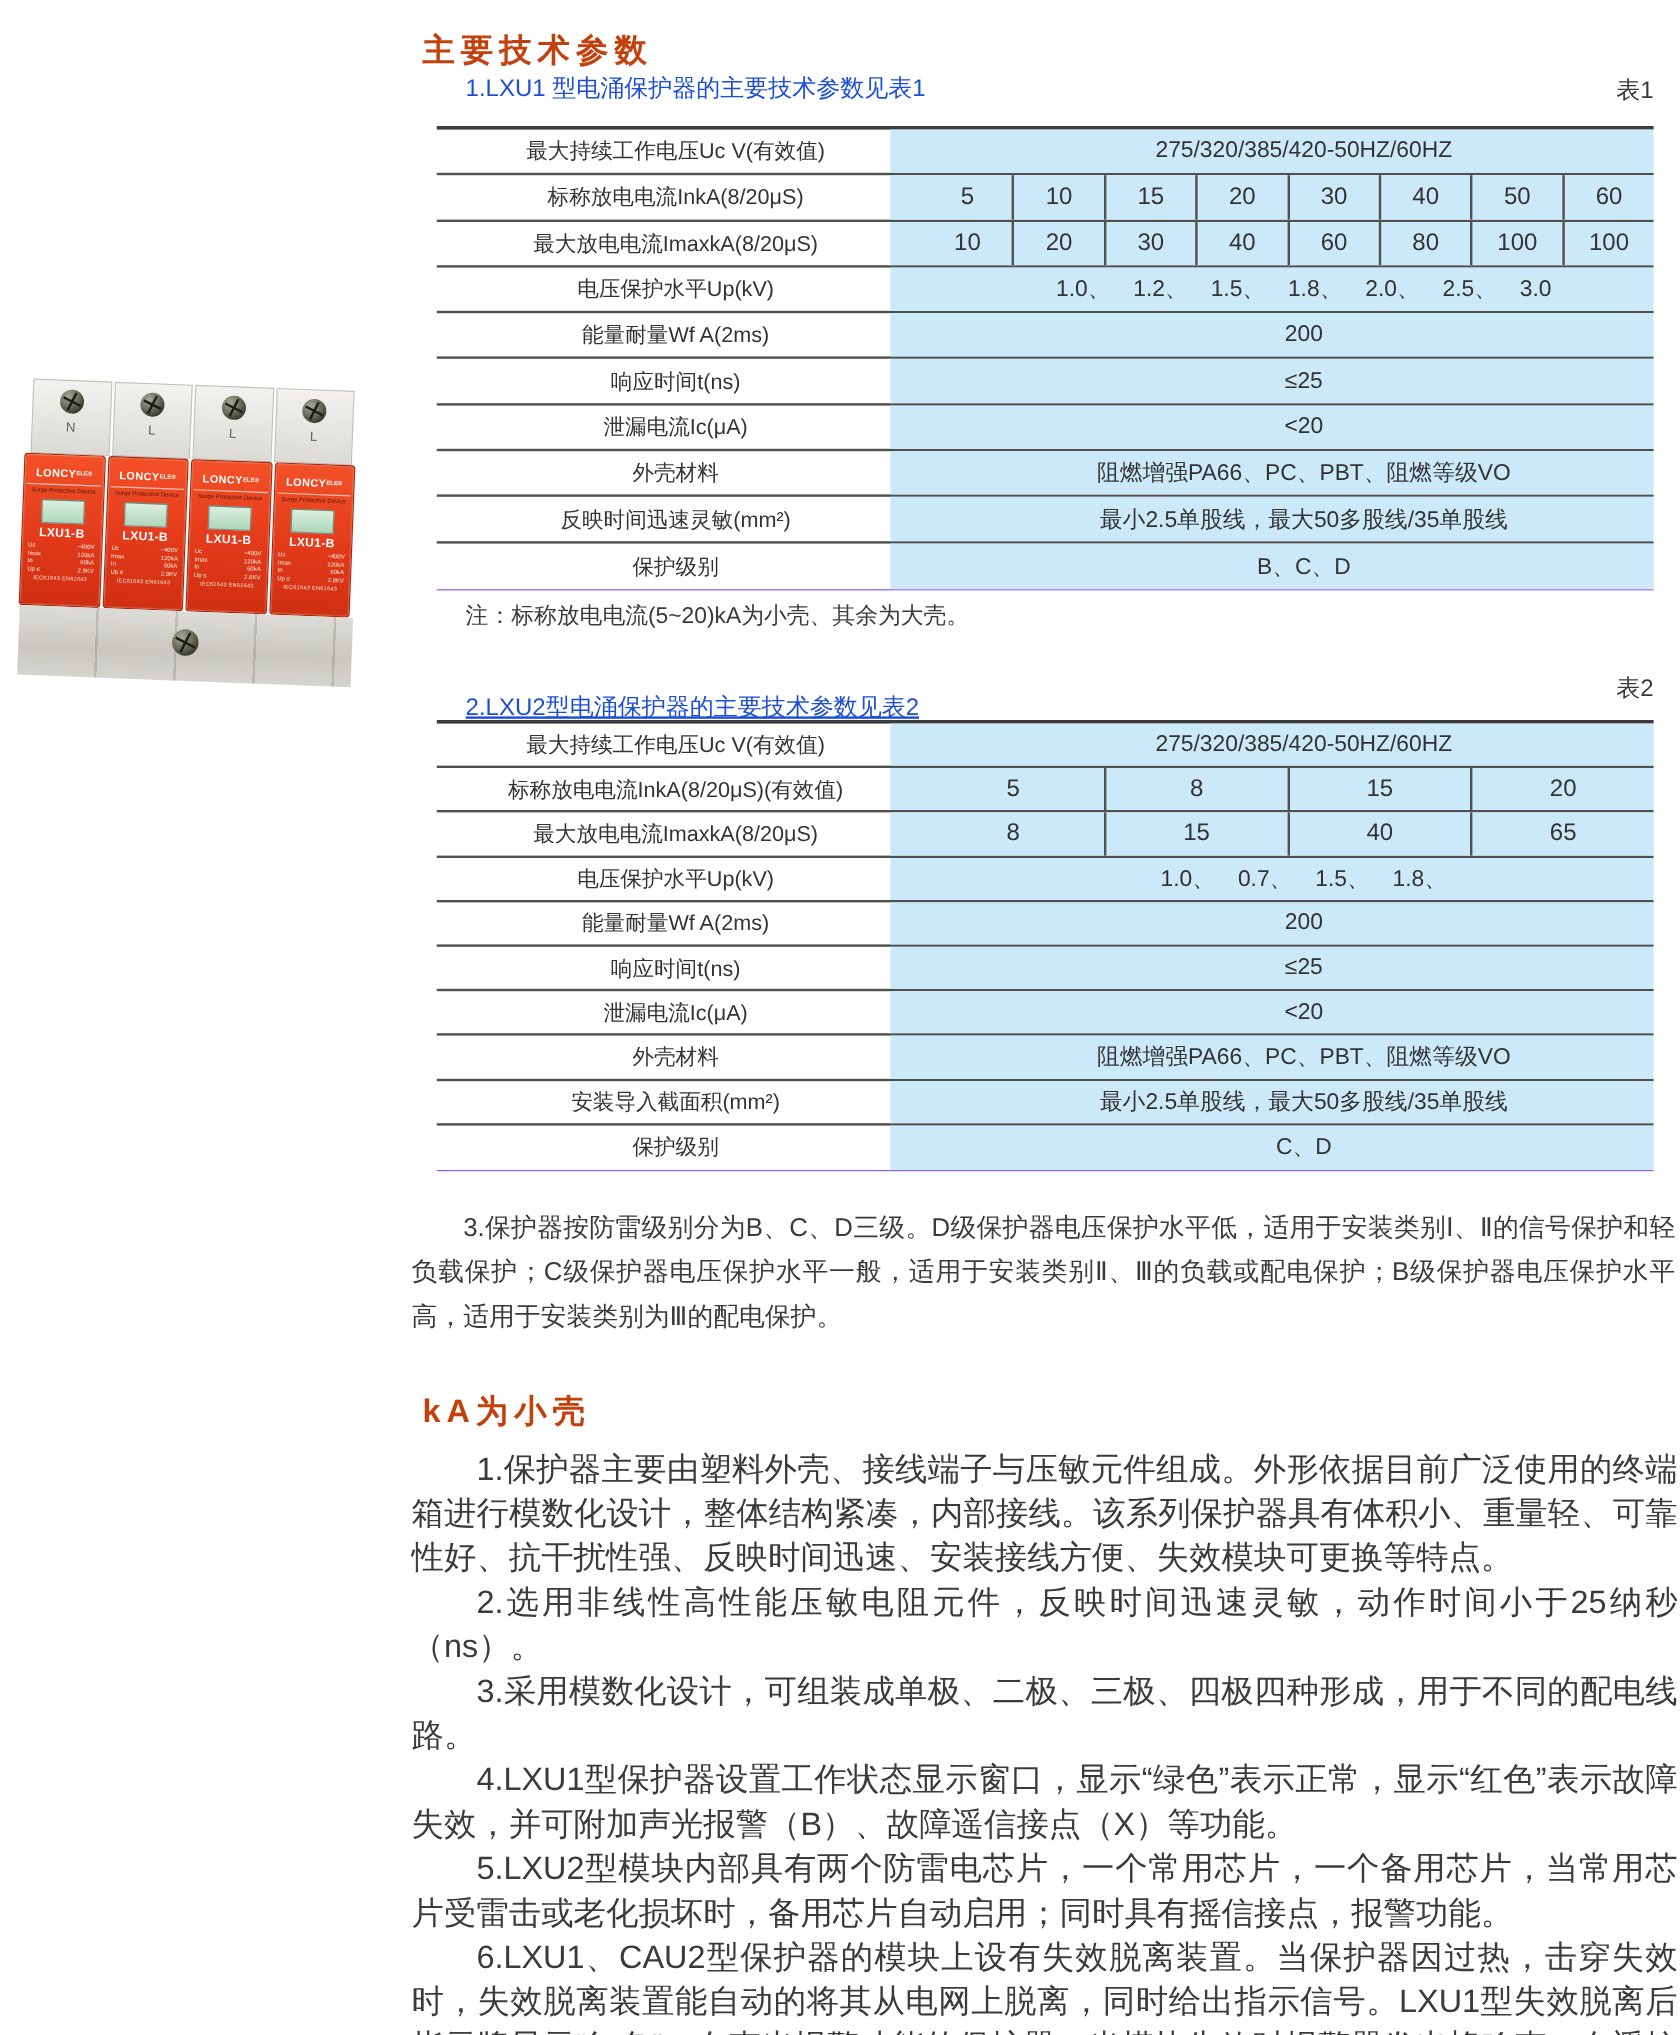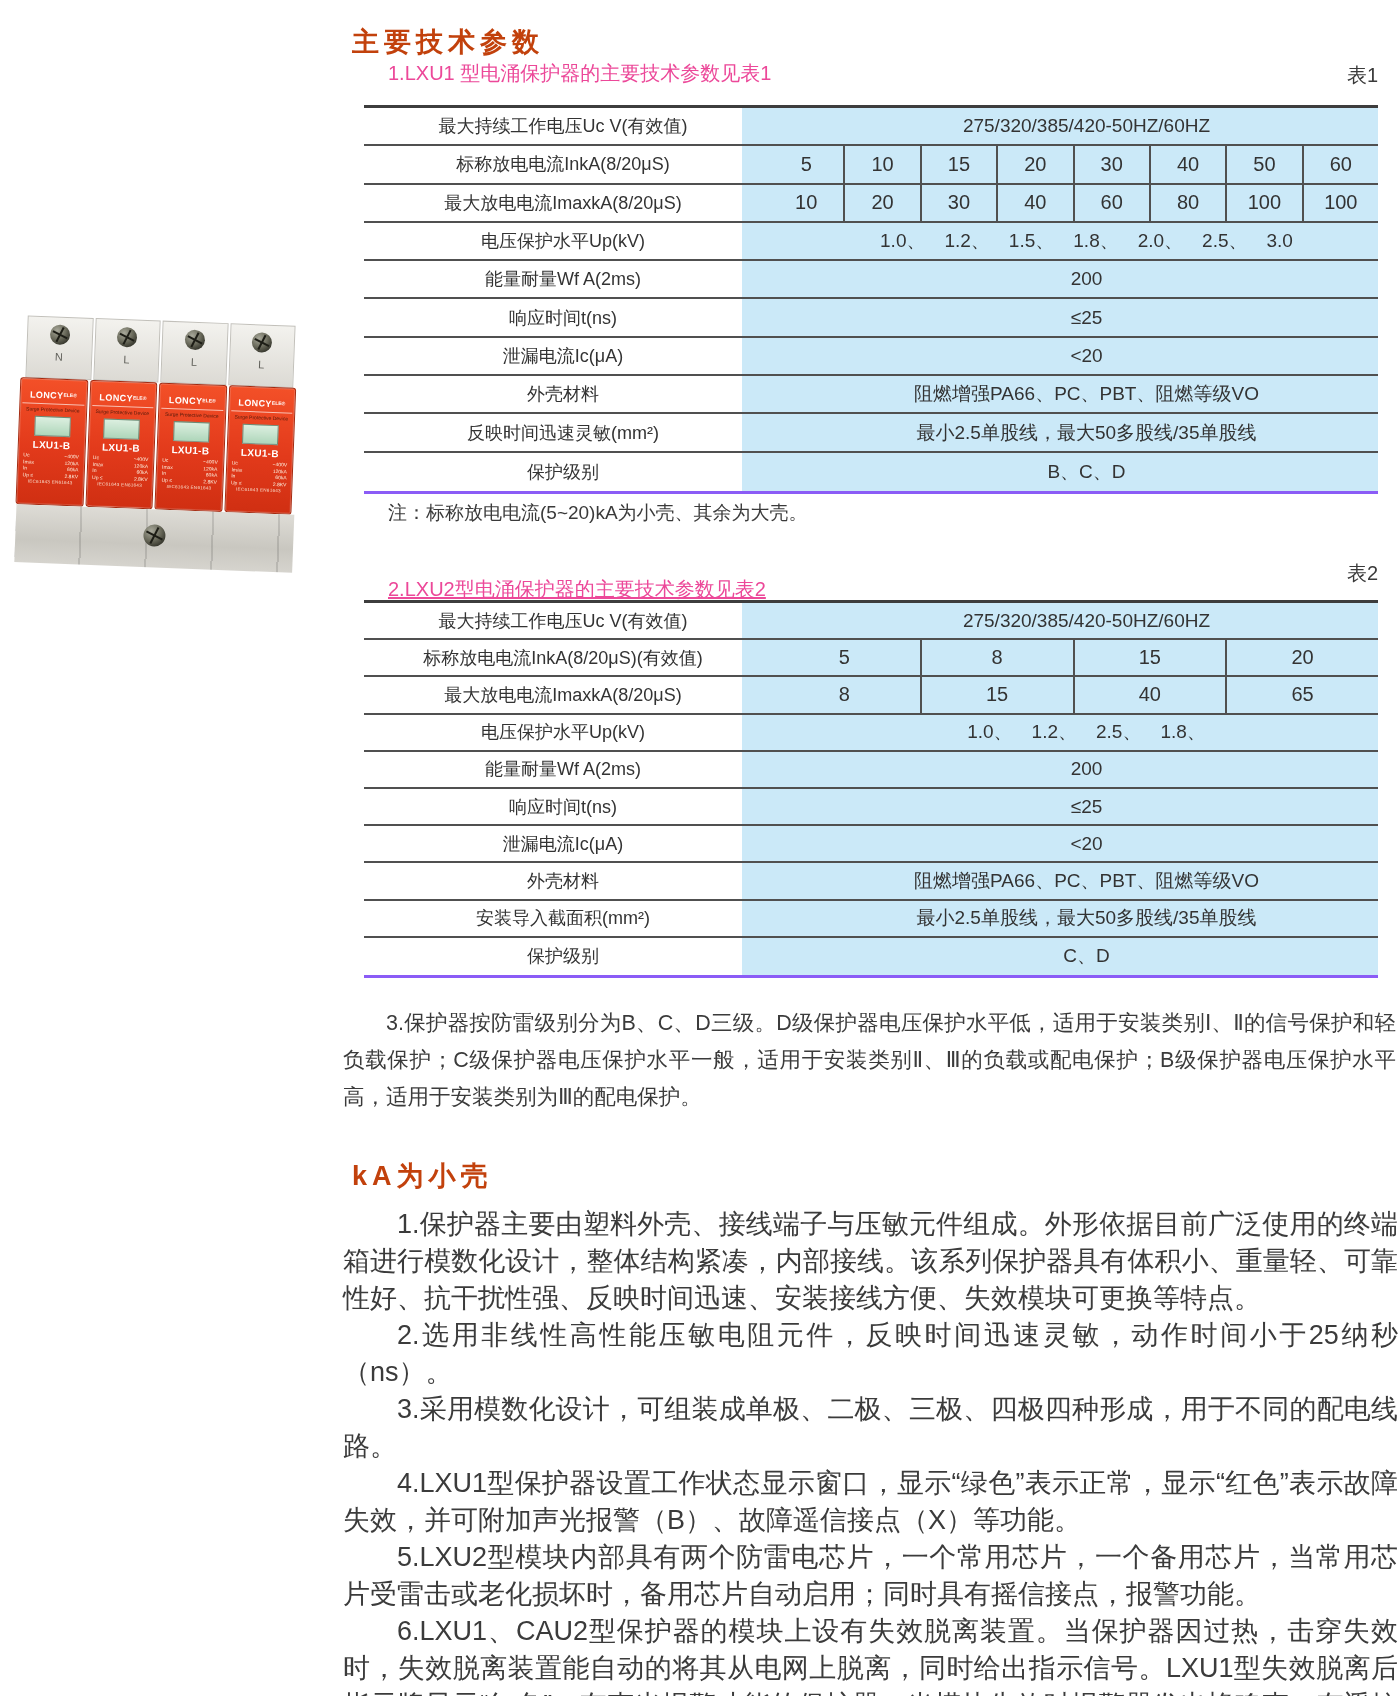--- a/index.html
+++ b/index.html
@@ -7,30 +7,30 @@
   body { font-family:"Liberation Sans","DejaVu Sans",sans-serif; }
   .page { position:relative; width:1400px; height:1696px; background:#fff; overflow:hidden; }
 
   
   .sec-title { position:absolute; left:352px; font-size:27px; font-weight:bold;
                color:#c2410c; letter-spacing:5px; }
   #t-main { top:24px; }
   #t-structure { top:1158px; }
 
   
-  .t-head { position:absolute; left:388px; font-size:20px; color:#ec4899; }
+  .t-head { position:absolute; left:388px; font-size:20px; color:#1d4ed8; }
   .t1-head { top:60px; }
   .t2-head { top:576px;text-decoration:underline; }
   .t-cap  { position:absolute; right:22px; font-size:20px; color:#3a3a3a; }
   .t1-cap { top:62px; }
   .t2-cap { top:560px; }
 
   
   .tbl { position:absolute; left:364px; width:1014px;
-         border-top:3px solid #3d3d3d; border-bottom:3px solid #8b5cf6; }
+         border-top:3px solid #3d3d3d; border-bottom:1px solid #8b5cf6; }
   .t1 { top:105px; }
   .t2 { top:600px; }
   .t-row { display:flex; align-items:stretch; border-bottom:2px solid #505050; }
   .t-row:last-child { border-bottom:0; }
   .t1 .t-row { height:38.3px; }
   .t2 .t-row { height:37.2px; }
   .t-label { width:378px; display:flex; align-items:center; justify-content:center;
              font-size:18px; color:#333; white-space:nowrap; padding-left:20px; }
   .t-vals { flex:1; background:#cbe9f8; display:flex;padding-left:27px; }
   .t-merged { flex:1; display:flex; align-items:center; justify-content:center;
@@ -195,21 +195,21 @@
         <div class="t-vals">
           <div class="t-cell">8</div>
           <div class="t-cell">15</div>
           <div class="t-cell">40</div>
           <div class="t-cell">65</div>
         </div>
       </div>
       <div class="t-row">
         <div class="t-label">电压保护水平Up(kV)</div>
         <div class="t-vals">
-          <div class="t-merged">1.0、　1.2、　2.5、　1.8、</div>
+          <div class="t-merged">1.0、　0.7、　1.5、　1.8、</div>
         </div>
       </div>
       <div class="t-row">
         <div class="t-label">能量耐量Wf A(2ms)</div>
         <div class="t-vals">
           <div class="t-merged">200</div>
         </div>
       </div>
       <div class="t-row">
         <div class="t-label">响应时间t(ns)</div>

